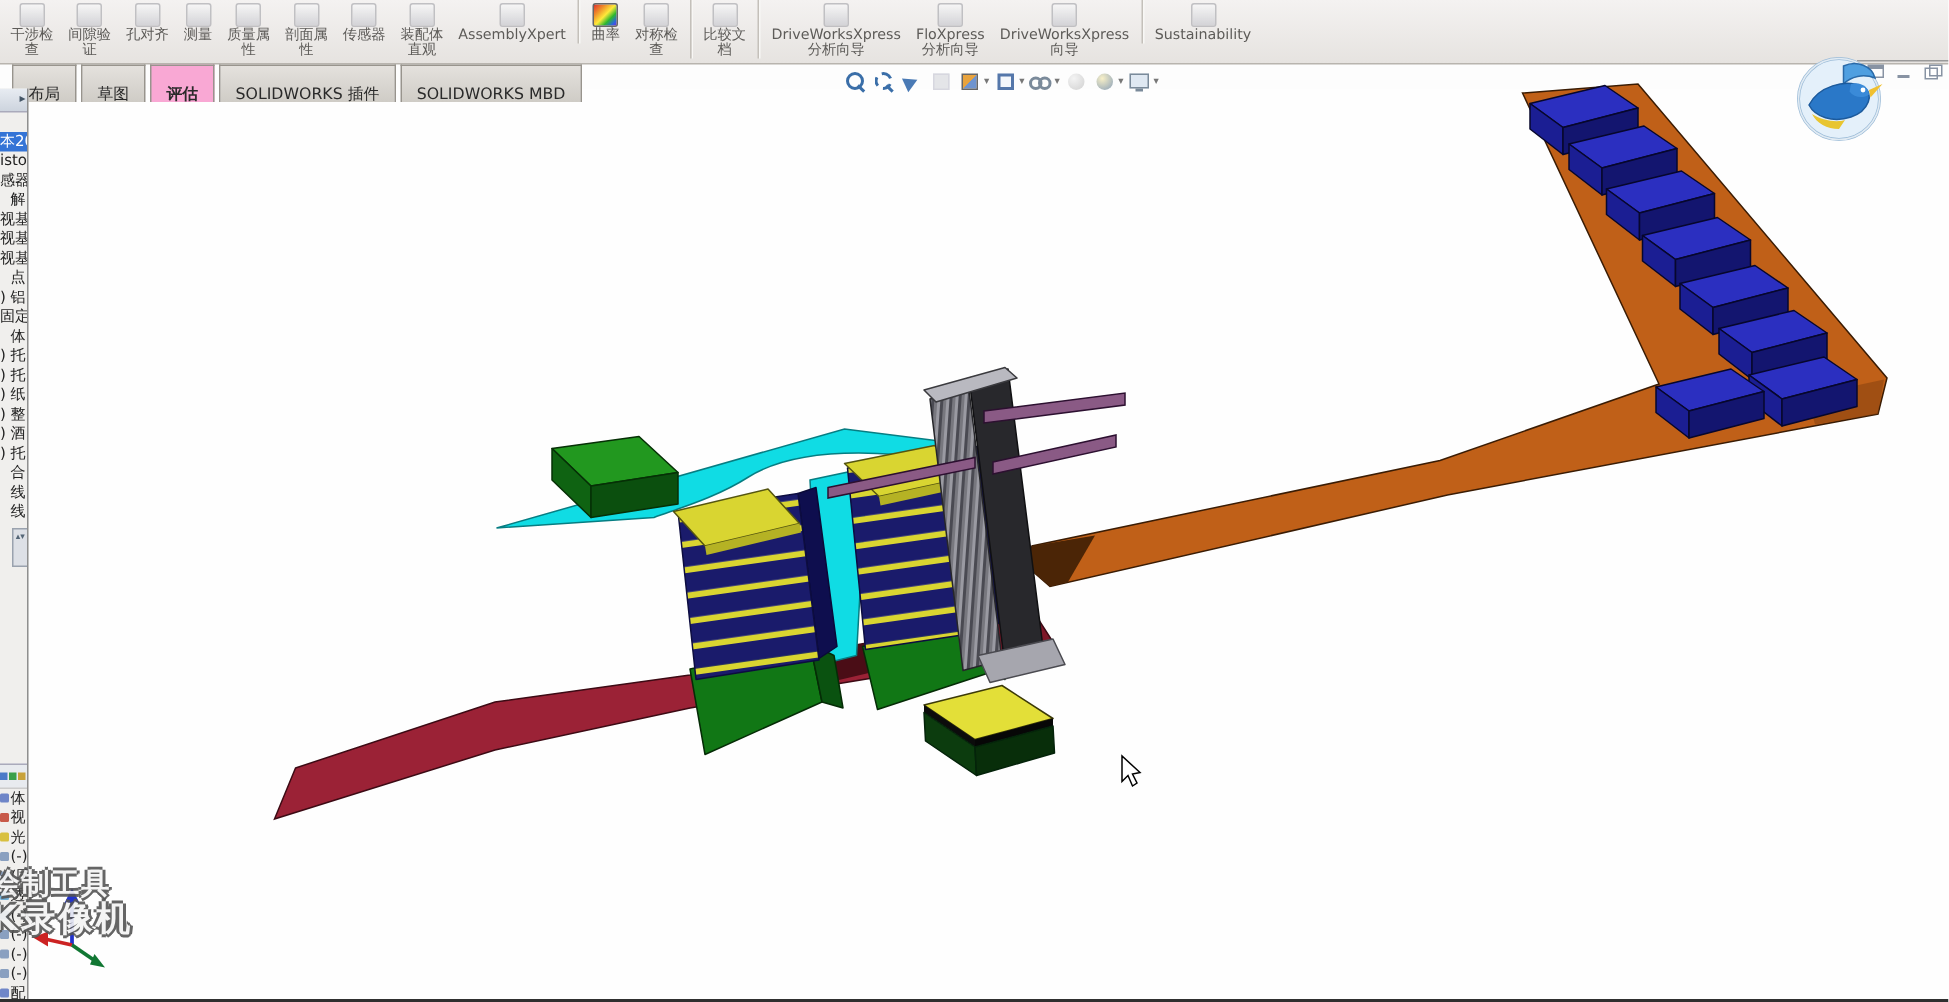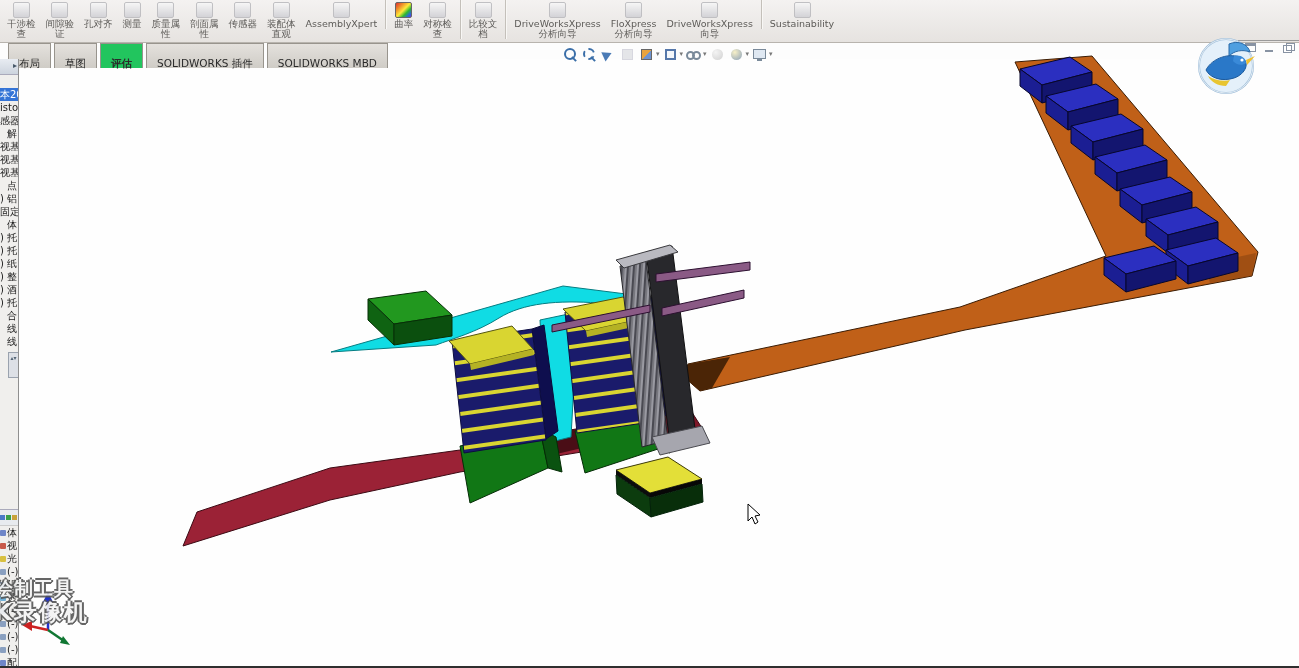--- a/index.html
+++ b/index.html
@@ -15,21 +15,21 @@
         padding:2px 5px 0 5px;color:#5d5b58;font-size:9.5px;line-height:10px;text-align:center;cursor:default;}
   .rbtn.sep{margin-left:3px;border-left:1px solid #c4c0ba;box-shadow:inset 1px 0 0 #f8f7f5;padding-left:8px;}
   .ricon{width:15px;height:14px;border:1px solid #b8b8bc;border-radius:2px;
          background:linear-gradient(#f7f7f7,#cfcfd4);margin-bottom:1px;opacity:.85;}
   .rbtn.rainbow .ricon{background:linear-gradient(135deg,#e03030 0%,#ee8a2a 25%,#ffe93a 50%,#2eb82e 70%,#2a66e0 88%,#7a2ae0 100%);border-color:#666;opacity:1;}
 
   
   .tabrow{position:absolute;left:0;top:43px;width:100%;height:16px;z-index:5;display:flex;align-items:stretch;padding-left:8px;}
   .tab{font-size:10.5px;line-height:15px;color:#2a2a2a;background:linear-gradient(#e4e1dd,#cfccc6);
        border:1px solid #98948d;border-bottom:none;padding:12px 10px;margin-right:3px;cursor:default;}
-  .tab.active{background:#22c55e;font-weight:bold;}
+  .tab.active{background:#f9a8d4;font-weight:bold;}
 
   
   .sidebar{position:absolute;left:0;top:59px;bottom:0;width:18px;background:#f0efed;
            border-right:1px solid #8f8f8f;overflow:hidden;z-index:6;font-size:10px;}
   .sb-head{height:15px;background:linear-gradient(#e8ecf2,#cdd4de);border-bottom:1px solid #aab;
            color:#456;font-size:8px;text-align:right;line-height:14px;padding-right:1px;}
   .srow{height:13px;line-height:13px;white-space:nowrap;overflow:hidden;text-align:right;
         color:#222;font-size:10px;padding-right:1px;cursor:default;}
   .srow.hl{background:#3474d6;color:#fff;}
   .mini{display:inline-block;width:6px;height:6px;margin-right:1px;vertical-align:middle;border-radius:1px;}

